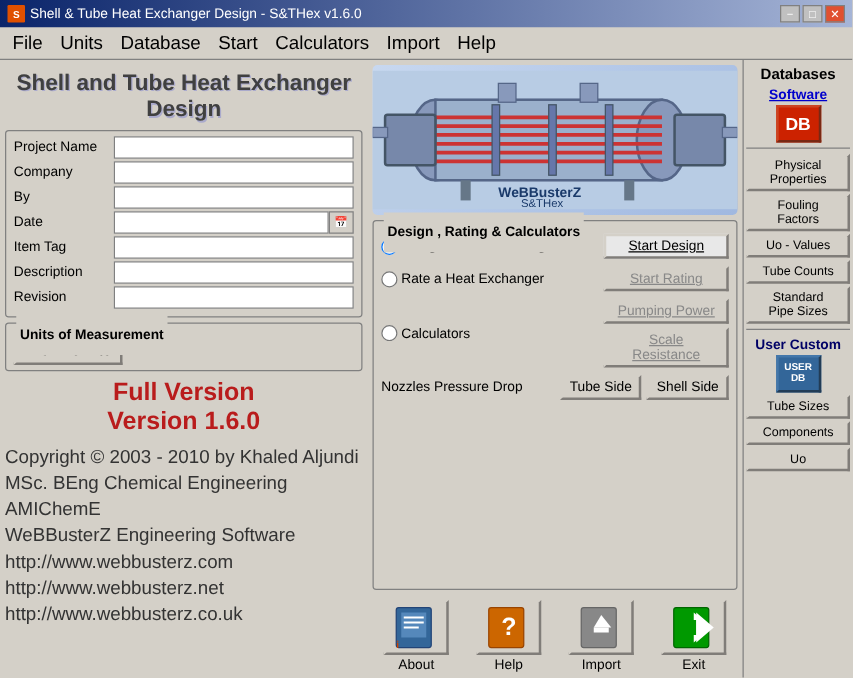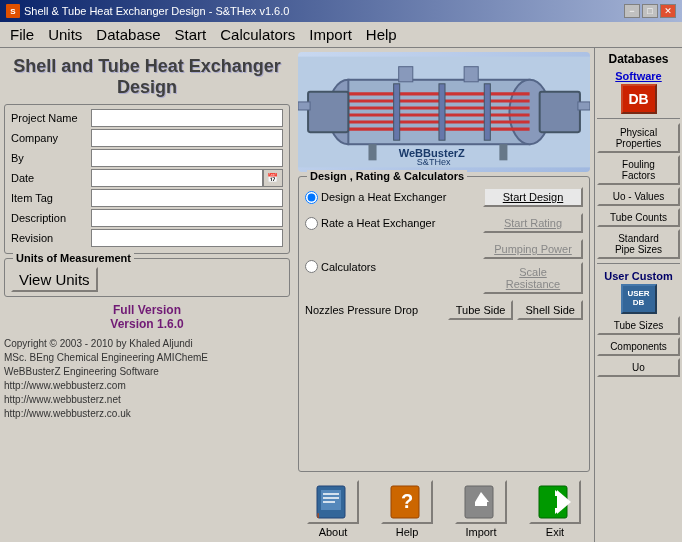--- a/index.html
+++ b/index.html
@@ -121,21 +121,21 @@
       border: 1px solid #808080;
       border-radius: 3px;
       padding: 4px 6px;
       position: relative;
     }
     .section-title {
       position: absolute;
       top: -7px;
       left: 8px;
       background: #d4d0c8;
-      padding: 0 3px;
+      padding: 10px 3px;
       font-size: 11px;
       font-weight: bold;
     }
     .units-content {
       display: flex;
       align-items: center;
       gap: 8px;
       margin-top: 4px;
     }
     .radio-group {
@@ -153,26 +153,26 @@
       border: 2px outset #d4d0c8;
       padding: 2px 6px;
       cursor: pointer;
       font-size: 15px;
     }
     .version-section {
       text-align: center;
       padding: 2px;
     }
     .version-title {
-      font-size: 12px;
-      font-weight: bold;
-      color: #701a75;
+      font-size: 20px;
+      font-weight: bold;
+      color: #b91c1c;
     }
     .copyright-section {
-      font-size: 10px;
+      font-size: 15px;
       color: #333;
       line-height: 1.4;
     }
     .middle-panel {
       width: 300px;
       display: flex;
       flex-direction: column;
       padding: 4px 0;
     }
     .exchanger-image {

